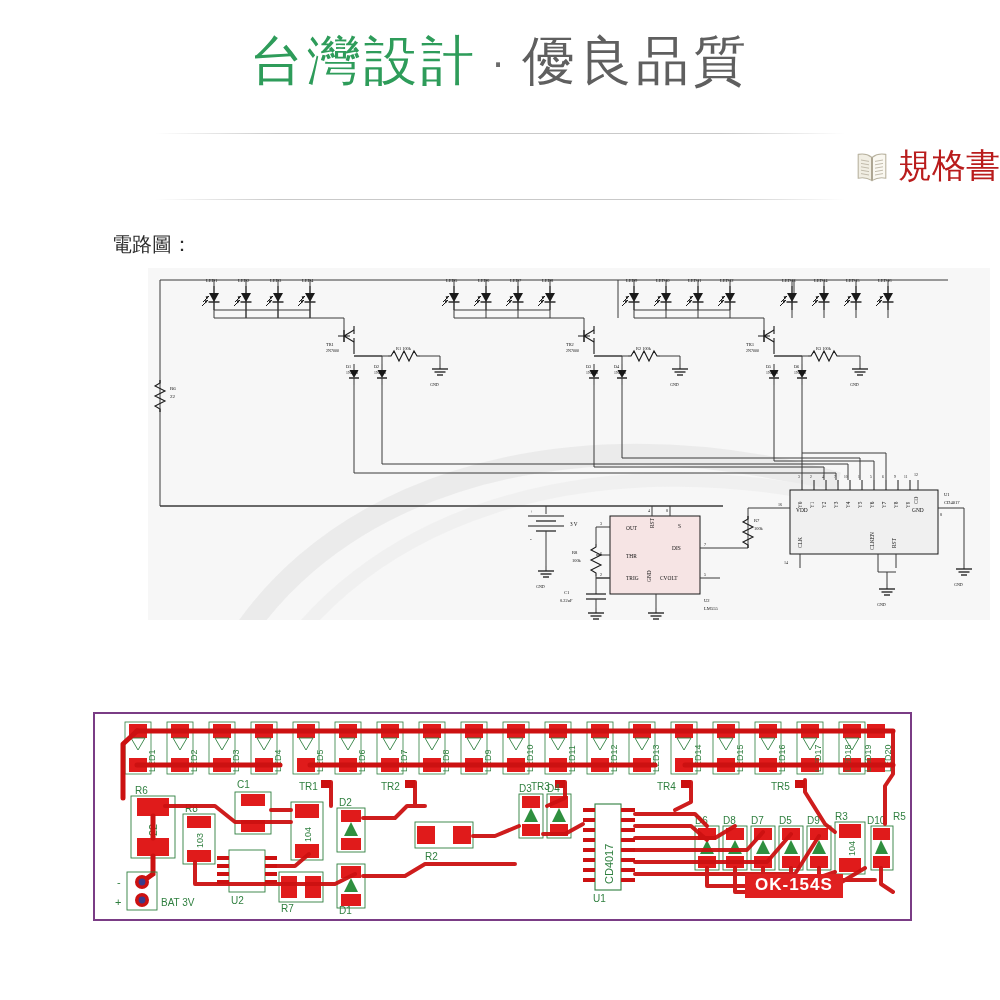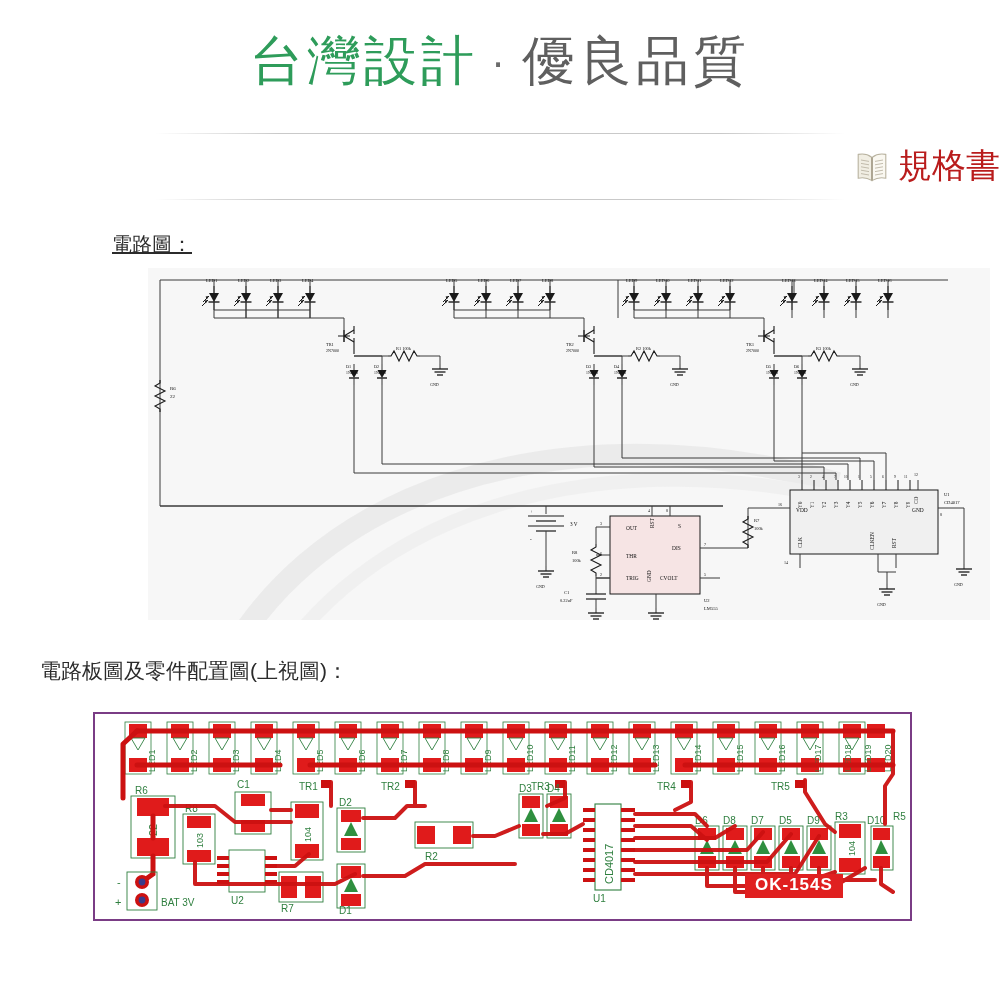--- a/index.html
+++ b/index.html
@@ -25,21 +25,21 @@
   .rule.r2{top:199px;}
   .subtitle{
     position:absolute;left:0;top:143px;width:1000px;text-align:right;
     font-size:34px;color:#b91c1c;white-space:nowrap;
   }
   .bookicon{display:inline-block;width:34px;height:30px;position:relative;vertical-align:-5px;margin-right:9px;}
   .bookicon svg{display:block;}
 
   
   .seclabel{position:absolute;font-size:20px;color:#2b2b2b;white-space:nowrap;}
-  .seclabel.one{left:112px;top:231px;text-decoration:underline;}
+  .seclabel.one{left:112px;top:231px;}
   .seclabel.two{left:40px;top:657px;font-size:21px;}
 
   
   .schematic{position:absolute;left:148px;top:268px;width:842px;height:352px;
              background:#f7f7f7;overflow:hidden;}
   .schem-wm{position:absolute;left:0;top:0;width:842px;height:352px;opacity:.55;}
   .schem-svg{position:absolute;left:0;top:0;}
 
   
   .pcb{position:absolute;left:93px;top:712px;width:815px;height:205px;
@@ -455,21 +455,20 @@
       </g>
 
       <g font-family="'Liberation Serif',serif">
         <g stroke="#3a3a3a" stroke-width="1" fill="none">
             <path d="M782 12 L782 50 M806 12 L806 50 M826 12 L826 50 M846 12 L846 50" opacity="0"></path>
           </g>
       </g>
     </svg>
   </div>
 
-  <div class="seclabel two">電路板圖及零件配置圖(上視圖)：</div>
 
   <div class="pcb">
     <svg class="pcb-svg" width="811" height="201" viewBox="0 0 811 201">
 
       <g>
         <g fill="#e01b1b">
           <rect x="34" y="10" width="18" height="14"></rect>
             <rect x="34" y="44" width="18" height="14"></rect>
           <rect x="76" y="10" width="18" height="14"></rect>
             <rect x="76" y="44" width="18" height="14"></rect>

